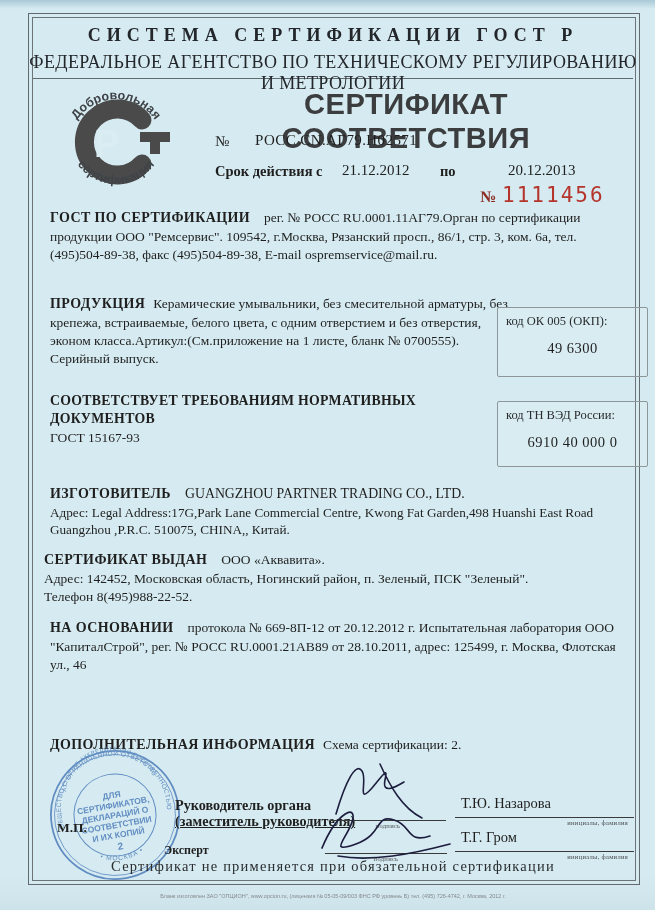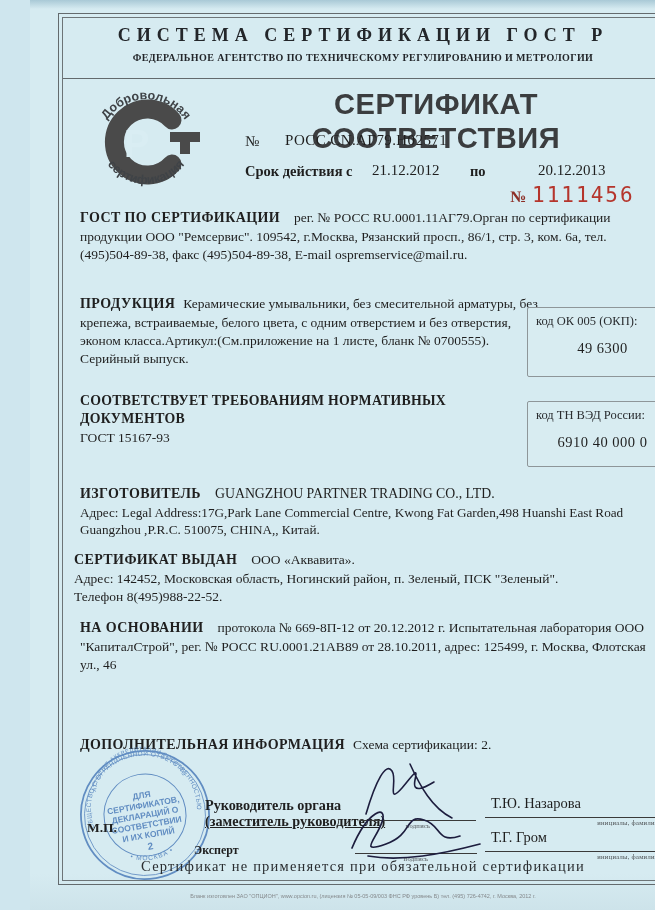--- a/index.html
+++ b/index.html
@@ -1,23 +1,23 @@
 <!DOCTYPE html>
 <html><head>
 <meta charset="utf-8">
 <style>
   html,body{margin:0;padding:0;}
   body{width:655px;height:910px;background:#cfe6ee;font-family:"Liberation Serif",serif;color:#1f1f1f;overflow:hidden;position:relative;}
-  .page{position:absolute;inset:0;background:linear-gradient(180deg,#a9c9d6 0px,#d6ebf1 9px,#d6ebf1 96%,#cde3ea 100%);margin-left:30px;}
+  .page{position:absolute;inset:0;background:linear-gradient(180deg,#a9c9d6 0px,#d6ebf1 9px,#d6ebf1 96%,#cde3ea 100%);}
   .abs{position:absolute;}
   .frame{left:28px;top:13px;width:610px;height:870px;border:1.5px solid #636a6d;}
   .frame::before{content:"";position:absolute;inset:3px;border:1px solid #6d7477;pointer-events:none;}
   .hdrbox{left:33px;top:18px;width:600px;height:60px;border-bottom:1.5px solid #636a6d;}
   .h1{left:28px;top:25px;width:610px;text-align:center;font-weight:bold;font-size:18px;letter-spacing:6px;color:#23262a;}
-  .h2{left:28px;top:52px;width:610px;text-align:center;font-weight:bold;font-size:10px;letter-spacing:.4px;color:#23262a;}
+  .h2{left:28px;top:52px;width:610px;text-align:center;font-weight:normal;font-size:18px;letter-spacing:.4px;color:#23262a;}
   .title{left:178px;top:87px;width:456px;text-align:center;font-family:"Liberation Sans",sans-serif;font-weight:bold;font-size:30px;letter-spacing:.5px;color:#3b3d3f;transform:scaleX(.97);}
   .serif15{font-size:15px;}
   .bold{font-weight:bold;}
   .body-text{font-size:13.5px;line-height:1.33;}
   .sec-head{font-weight:bold;font-size:14px;letter-spacing:.4px;margin-right:14px;}
   .codebox{width:133px;border:1px solid #8e9699;border-radius:2px;background:rgba(255,255,255,.06);padding:6px 8px;}
   .codebox .lbl{font-size:12.5px;color:#2a2d30;}
   .codebox .val{font-size:14.5px;text-align:center;margin-top:11px;letter-spacing:.5px;}
   .serial{color:#b5352c;font-family:"DejaVu Sans Mono",monospace;font-size:21px;letter-spacing:2px;}
   .serial-no{color:#8d2f27;font-size:16px;font-weight:bold;margin-right:6px;font-family:"Liberation Serif",serif;}

